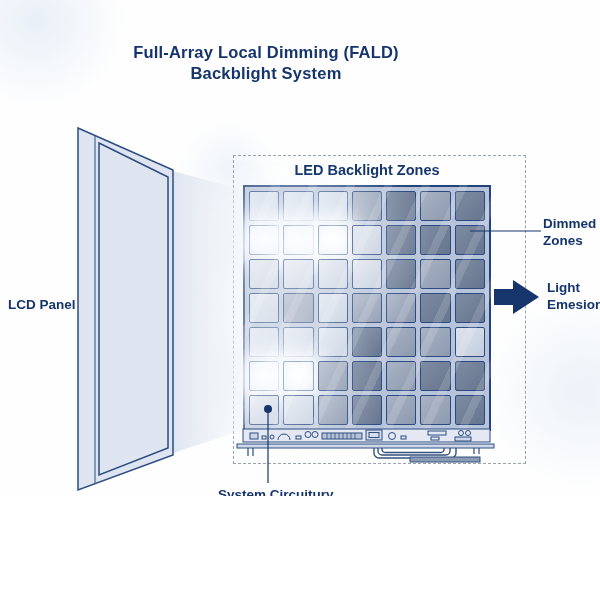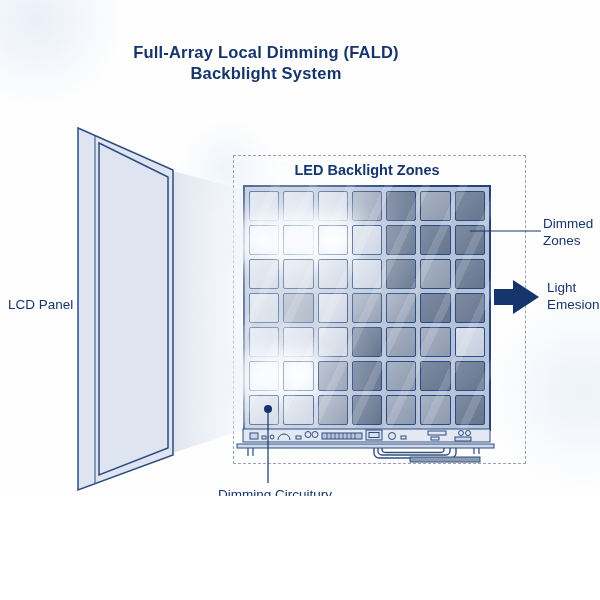--- a/index.html
+++ b/index.html
@@ -6,21 +6,21 @@
   #stage{
     position:relative;width:600px;height:496px;overflow:hidden;
     background:
       radial-gradient(circle at 6% 4%, rgba(216,228,244,.55), rgba(216,228,244,0) 12%),
       radial-gradient(circle at 97% 79%, rgba(219,230,244,.5), rgba(219,230,244,0) 14%),
       radial-gradient(circle at 38% 34%, rgba(222,232,246,.45), rgba(222,232,246,0) 10%),
       #fefefe;
     font-family:"Liberation Sans","DejaVu Sans",sans-serif;
     color:var(--navy,#16356d);
   }
-  .lbl{position:absolute;font-size:13.5px;line-height:17px;color:var(--navy,#16356d);white-space:pre-line;}
+  .lbl{position:absolute;font-size:13.5px;line-height:17px;color:var(--navy,#16356d);white-space:pre-line;font-weight:bold;}
   #main-title{
     position:absolute;left:66px;top:42px;width:400px;text-align:center;
     font-size:16.5px;line-height:21px;font-weight:bold;white-space:pre-line;
     color:var(--navy,#16356d);letter-spacing:.2px;
   }
   #dashed-box{
     position:absolute;left:233px;top:155px;width:293px;height:309px;
     border:1px dashed #9aa2ad;box-sizing:border-box;background:transparent;
   }
   #grid-title{
@@ -185,15 +185,15 @@
     </g>
 
     <path d="M494,289 h19 v-9 l26,17 l-26,17 v-9 h-19 z" fill="#16356d"></path>
   </svg>
 
   <div class="lbl" id="label-lcd">LCD Panel</div>
   <div class="lbl" id="label-dimmed">Dimmed
 Zones</div>
   <div class="lbl" id="label-light">Light
 Emesion</div>
-  <div class="lbl" id="label-control">Dimming Circuitury</div>
+  <div class="lbl" id="label-control">System Circuitury</div>
 
 </div>
 
 </body></html>

